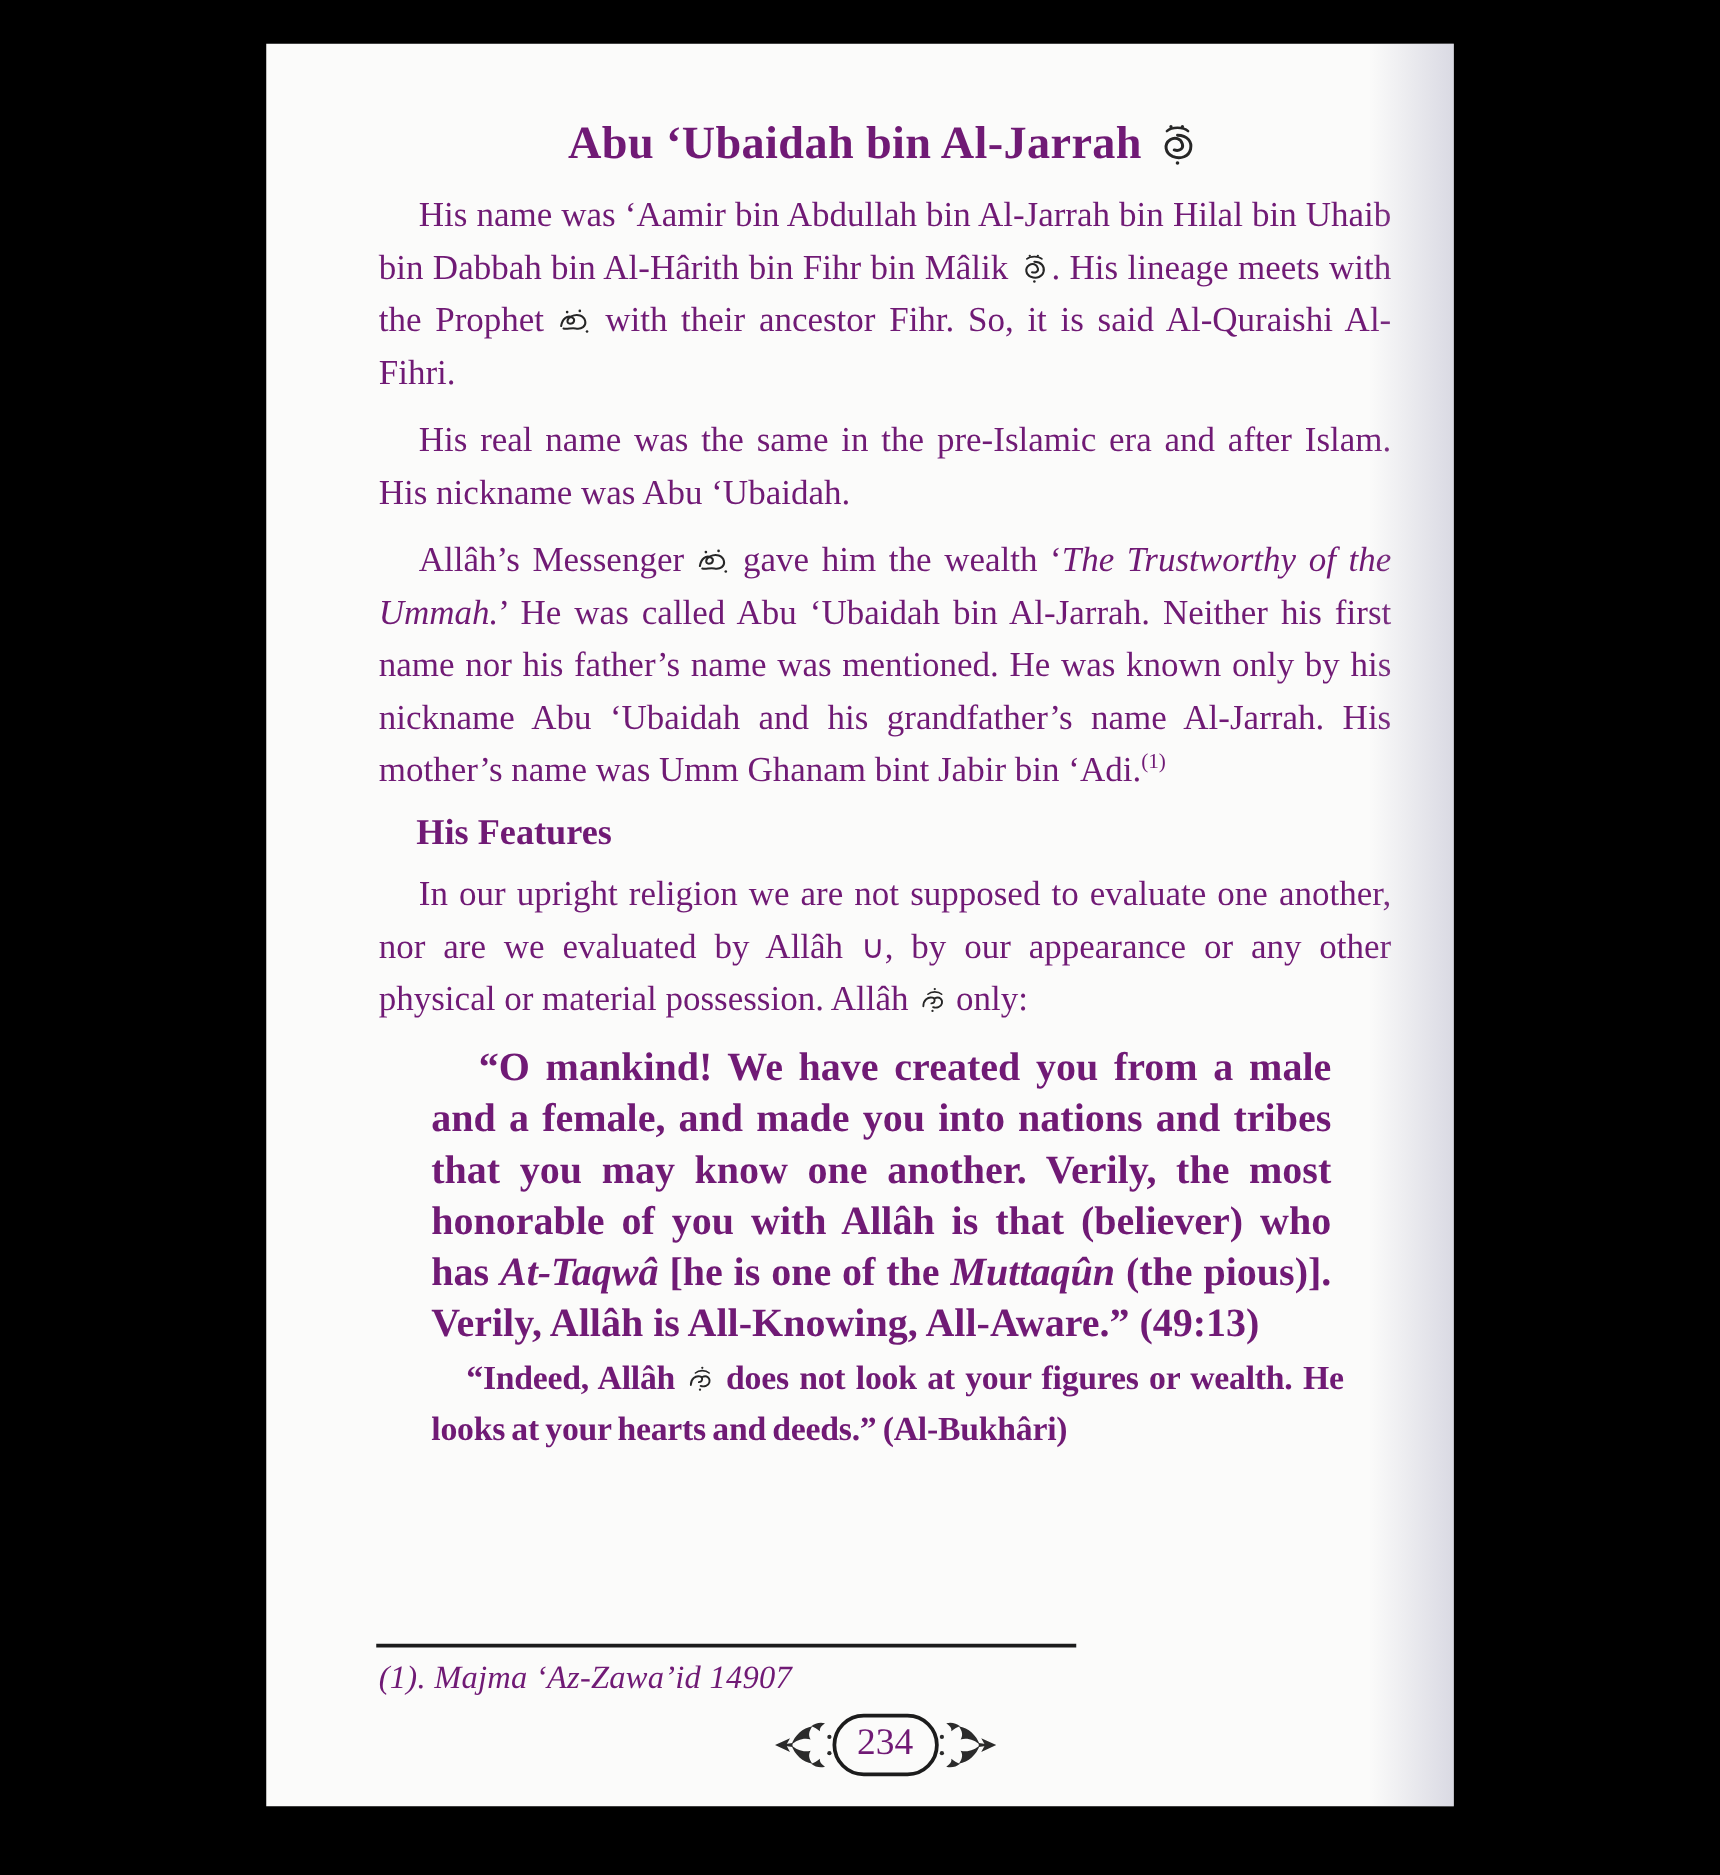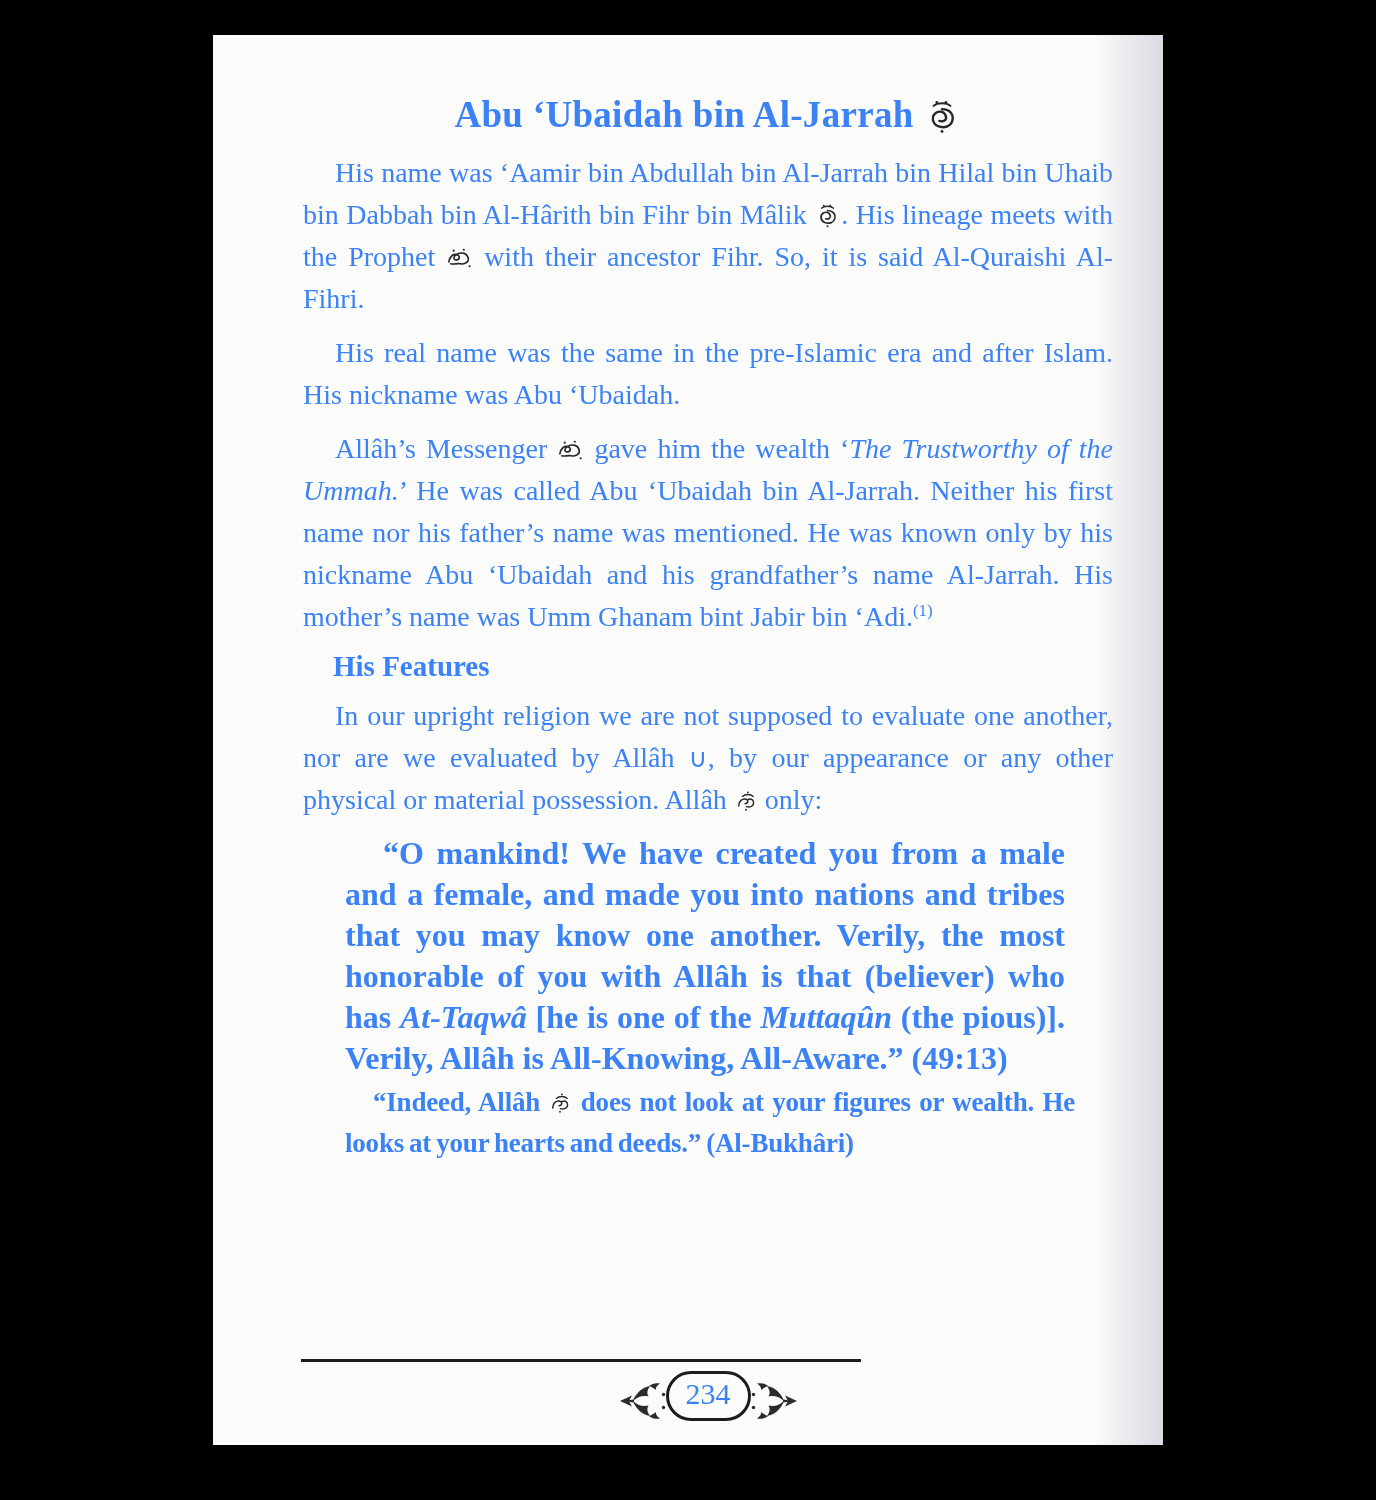--- a/index.html
+++ b/index.html
@@ -7,21 +7,21 @@
     width:1376px;height:1500px;
     background:#000;
     position:relative;
     overflow:hidden;
     font-family:"Liberation Serif", serif;
   }
   .page{
     position:absolute;left:213px;top:35px;
     width:950px;height:1410px;
     background:#fbfbfa;
-    color:#3b82f6;
+    color:#701a75;
     box-sizing:border-box;
     padding:54px 50px 22px 90px;
     display:flex;flex-direction:column;
   }
   .page::after{
     content:"";position:absolute;top:0;right:0;width:68px;height:100%;
     background:linear-gradient(to right, rgba(196,196,212,0), rgba(190,190,208,0.55));
     pointer-events:none;
   }
   .title{
@@ -58,21 +58,21 @@
   .hadith{
     font-size:27px;line-height:41px;
     font-weight:bold;
     margin:1px 38px 16px 42px;
     text-align:justify;text-indent:28px;
     letter-spacing:-0.2px;word-spacing:-1.5px;
   }
   .footer{margin-top:auto;}
   .fnrule{width:560px;height:3px;background:#1c1c1c;margin:0 0 9px -2px;}
   .footnote{font-size:26px;font-style:italic;margin:0 0 14px;letter-spacing:0.2px;}
-  .pagenum-row{display:flex;align-items:flex-end;justify-content:center;margin-bottom:2px;}
+  .pagenum-row{display:flex;align-items:center;justify-content:center;margin-bottom:2px;}
   .pn-box{
     border:3px solid #1c1c1c;border-radius:27px;
     padding:0 17px 4px;
     font-size:30px;line-height:1.35;
     background:#fbfbfa;position:relative;z-index:1;
   }
   .orn{width:52px;height:40px;color:#2b2b2b;}
   .orn-left{margin-right:-4px;}
   .orn-right{transform:scaleX(-1);margin-left:-4px;}
 </style>
@@ -143,20 +143,21 @@
 
   <p class="quote"><span>“O mankind! We have created you from a male and a female, and made you into nations and tribes that you may know one another. Verily, the most honorable of you with Allâh is that (believer) who has </span><span class="it">At-Taqwâ</span><span> [he is one of the </span><span class="it">Muttaqûn</span><span> (the pious)]. Verily, Allâh is All-Knowing, All-Aware.” (49:13)</span></p>
 
 
   <p class="hadith"><span>“Indeed, Allâh </span><svg class="callig callig-sm">
         <use href="#cal-swt"></use>
       </svg><span> does not look at your figures or wealth. He looks at your hearts and deeds.” (Al-Bukhâri)</span></p>
 
   <div class="footer">
     <div class="fnrule"></div>
+    <div class="footnote">(1). Majma ‘Az-Zawa’id 14907</div>
     <div class="pagenum-row">
       <svg class="orn orn-left">
           <use href="#orn"></use>
         </svg>
       <span class="pn-box">234</span>
       <svg class="orn orn-right">
           <use href="#orn"></use>
         </svg>
     </div>
   </div>

